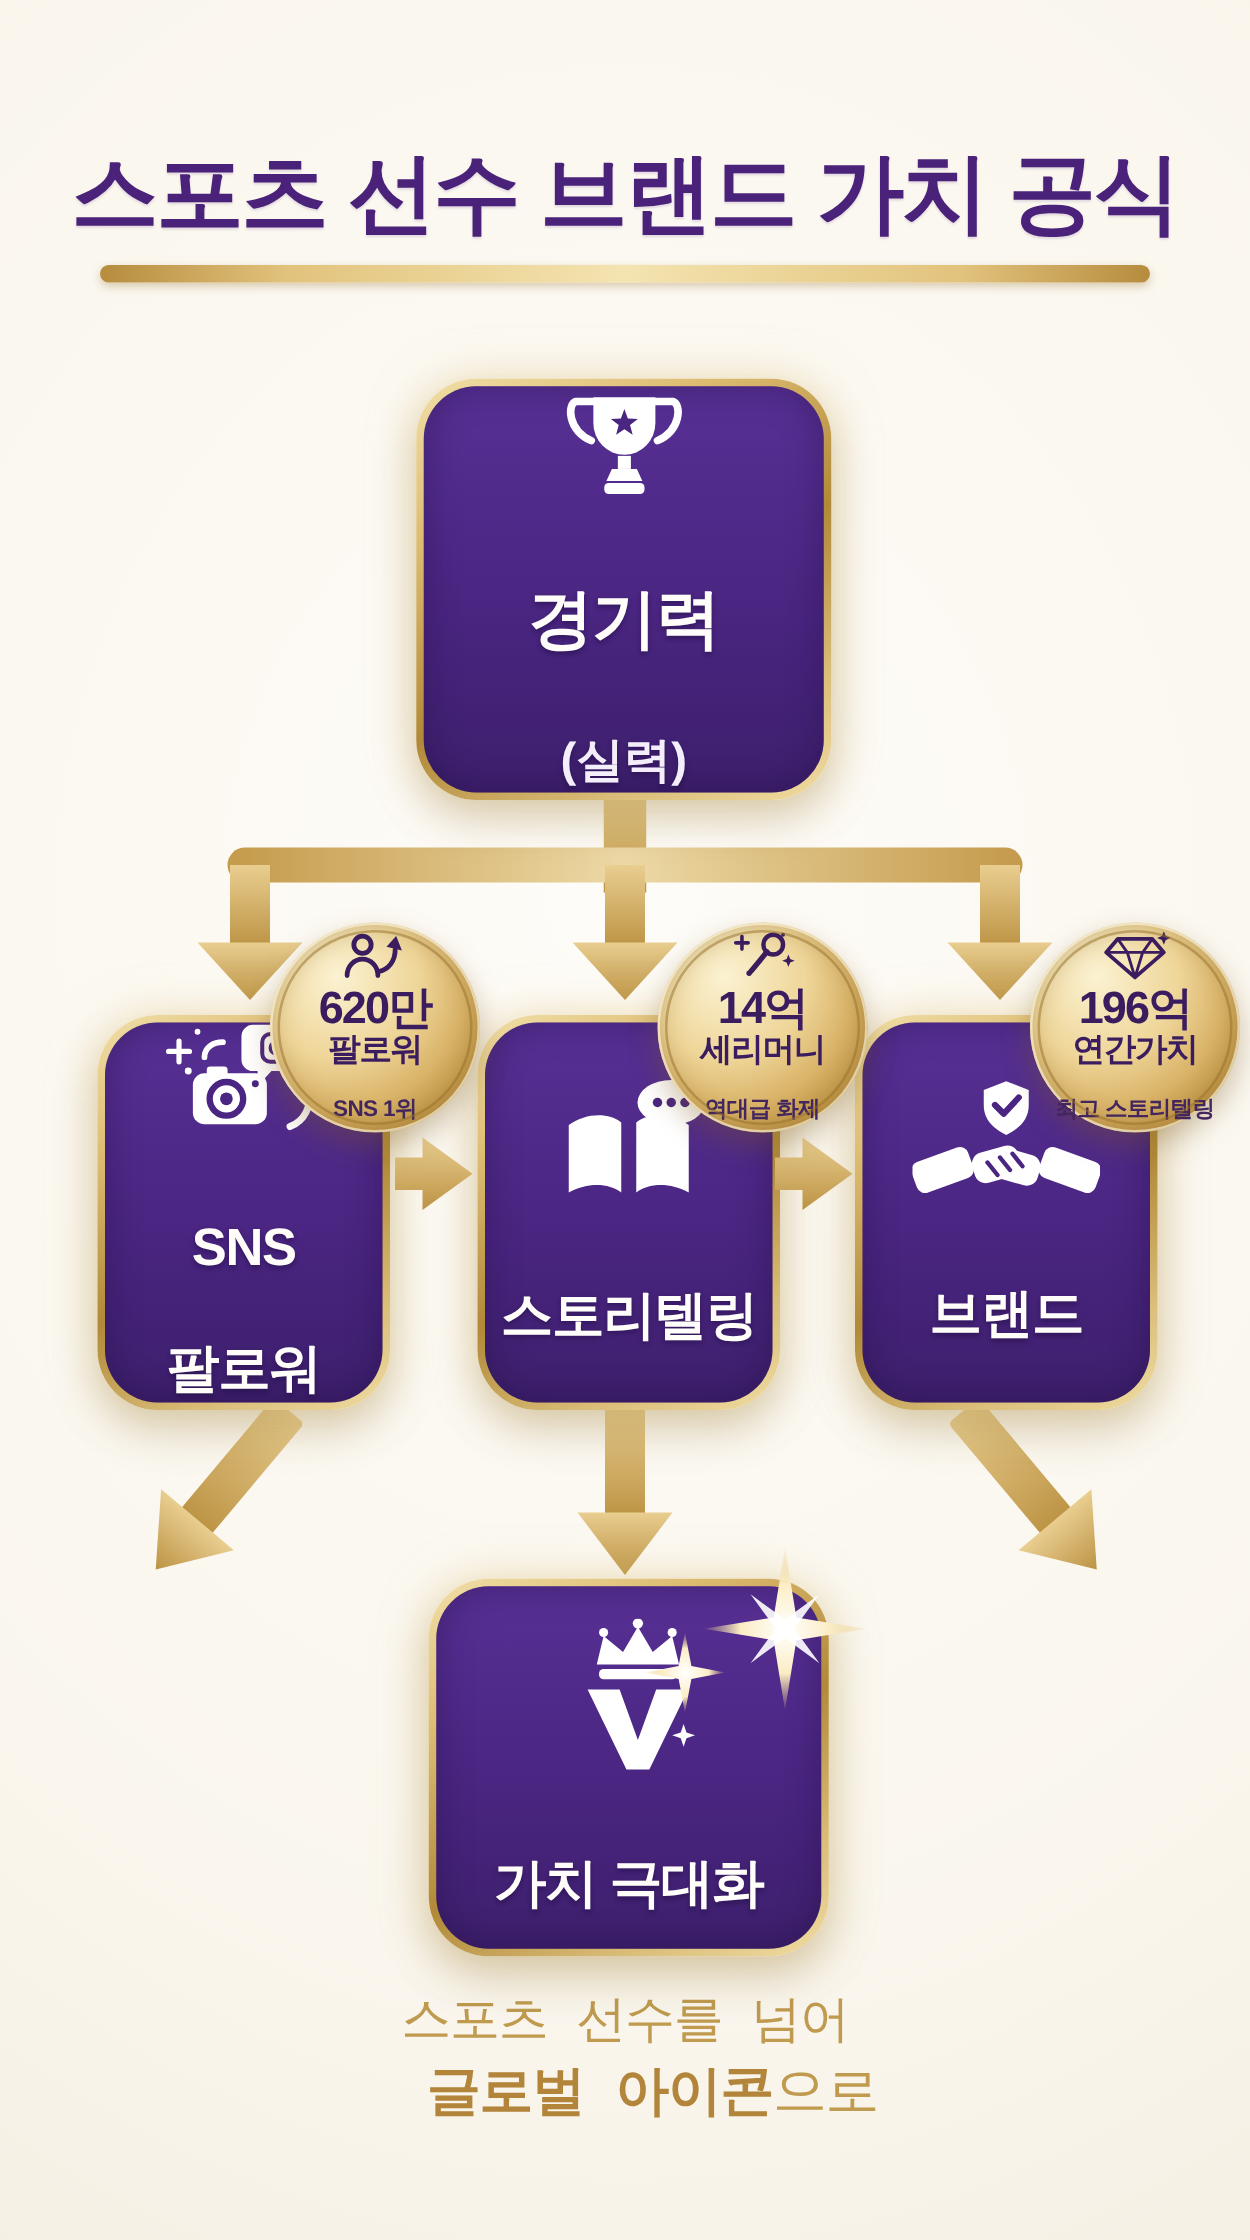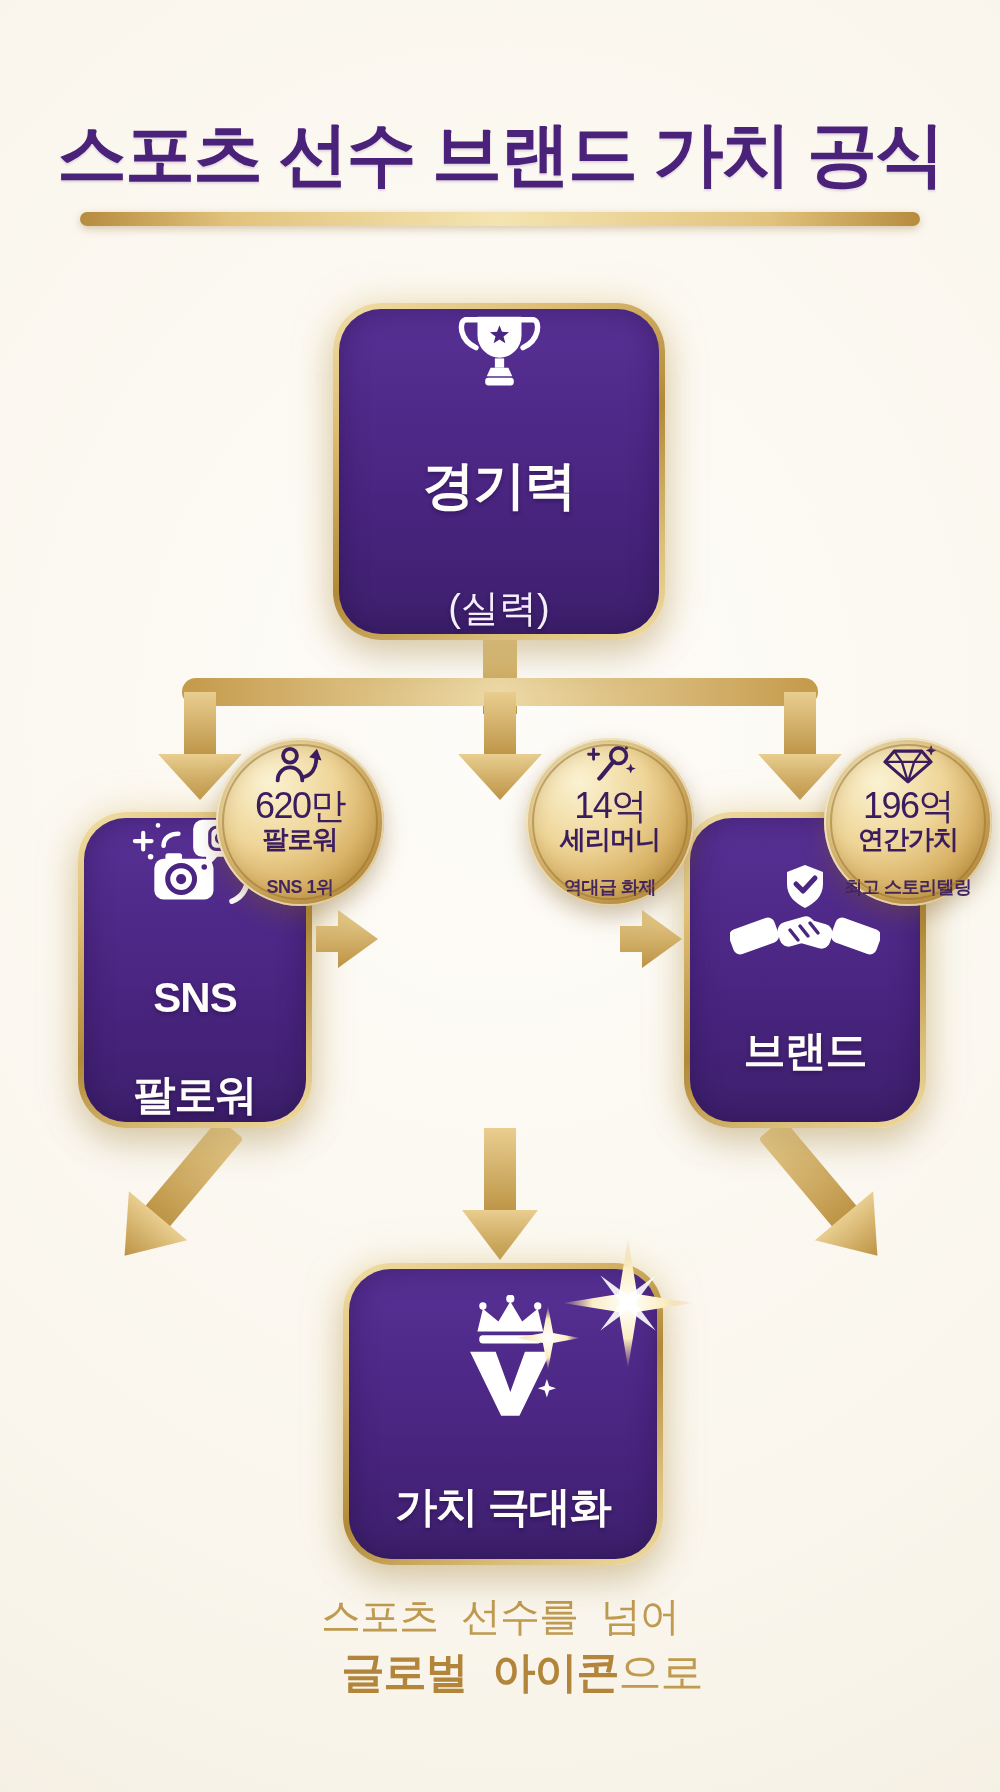--- a/index.html
+++ b/index.html
@@ -30,41 +30,41 @@
     width:100%; height:100%; border-radius:42px;
     background:linear-gradient(180deg,#573094 0%,#4A2581 55%,#3D1F6C 100%);
     box-shadow: inset 0 0 28px rgba(28,10,58,.38);
     display:flex; flex-direction:column; align-items:center; justify-content:center;
     text-align:center;
     gap:44px;
   }
   .node-label { font-size:42px; font-weight:800; color:#FFFDF9; line-height:1.26;
     letter-spacing:-1px; text-shadow:0 2px 4px rgba(25,8,55,.45); }
   .node-label.big { font-size:52px; }
-  .node-sublabel { font-size:38px; font-weight:400; color:#F4EEFB; margin-top:20px;
+  .node-sublabel { font-size:38px; font-weight:700; color:#F4EEFB; margin-top:9px;
     text-shadow:0 2px 4px rgba(25,8,55,.4); }
   .node-icon { margin-bottom:14px; }
   #node-performance { left:333px; top:303px; width:332px; height:337px; }
   #node-sns         { left:78px;  top:812px; width:234px; height:316px; }
   #node-storytelling{ left:382px; top:812px; width:242px; height:316px; }
   #node-partnership { left:684px; top:812px; width:242px; height:316px; }
   #node-result      { left:343px; top:1263px; width:320px; height:302px; }
   .badge {
     position:absolute; width:168px; height:168px; border-radius:50%; z-index:4;
     background: radial-gradient(circle at 32% 26%, #FBF2D2 0%, #EFD699 38%, #D9B368 62%, #B78B3B 85%, #9C7227 100%);
     box-shadow: 0 10px 22px rgba(120,85,25,.35), inset 0 0 0 2px rgba(255,250,230,.6), inset 0 0 22px rgba(125,90,30,.4);
     display:flex; flex-direction:column; align-items:center; justify-content:center; text-align:center;
   }
   .badge::before { content:""; position:absolute; inset:6px; border-radius:50%;
     border:2px solid rgba(150,112,40,.5); }
   #badge-followers   { left:216px; top:738px; }
   #badge-ceremony    { left:526px; top:738px; }
   #badge-partnership { left:824px; top:738px; }
   .b-icon { height:40px; margin-bottom:2px; }
-  .b-value { font-size:36px; font-weight:400; color:#3A1C5F; line-height:1.05; letter-spacing:-1.5px; }
+  .b-value { font-size:36px; font-weight:700; color:#3A1C5F; line-height:1.05; letter-spacing:-1.5px; }
   .b-label { font-size:26px; font-weight:800; color:#3A1C5F; line-height:1.15; letter-spacing:-1px; }
   .b-sub   { font-size:18px; font-weight:600; color:#43265E; margin-top:20px; letter-spacing:-0.5px; }
   .starburst { position:absolute; z-index:5; }
   #starburst-big   { left:563px; top:1238px; width:130px; height:130px; }
   #starburst-small { left:516px; top:1306px; width:64px;  height:64px; }
   .caption { position:absolute; top:1596px; left:0; width:100%; text-align:center;
     color:#BF9A4F; letter-spacing:-1px;font-family:Liberation Mono, monospace; }
   .caption-line1 { font-size:40px; font-weight:500; line-height:1.2; }
   .caption-line2 { font-size:43px; font-weight:500; line-height:1.2; margin-top:6px;padding-left:44px; }
   .caption-line2 .bold { font-weight:800; color:#B2853B; }
@@ -151,20 +151,34 @@
         <circle cx="55" cy="66" r="5.5" fill="#4A2581"></circle>
         <circle cx="80" cy="53" r="3" fill="#4A2581"></circle>
         <path d="M110,90 C123,85 129,72 126,58" fill="none" stroke="#fff" stroke-width="6" stroke-linecap="round"></path>
         <polygon points="116,58 126,42 136,60" fill="#fff"></polygon>
       </svg>
       <div class="node-label">SNS</div>
       <div class="node-label">팔로워</div>
     </div>
   </div>
 
+  <div class="gold-frame" id="node-storytelling">
+    <div class="purple-inner">
+      <svg class="node-icon" width="140" height="106" viewBox="0 0 140 106">
+        <path d="M22,38 C36,28 54,28 64,36 L64,92 C54,84 36,84 22,92 Z" fill="#fff"></path>
+        <path d="M118,38 C104,28 86,28 76,36 L76,92 C86,84 104,84 118,92 Z" fill="#fff"></path>
+        <ellipse cx="104" cy="20" rx="27" ry="18" fill="#fff"></ellipse>
+        <polygon points="84,32 100,38 78,52" fill="#fff"></polygon>
+        <circle cx="93" cy="20" r="3.8" fill="#4A2581"></circle>
+        <circle cx="104" cy="20" r="3.8" fill="#4A2581"></circle>
+        <circle cx="115" cy="20" r="3.8" fill="#4A2581"></circle>
+      </svg>
+      <div class="node-label">스토리텔링</div>
+    </div>
+  </div>
 
   <div class="gold-frame" id="node-partnership">
     <div class="purple-inner">
       <svg class="node-icon" width="150" height="104" viewBox="0 0 150 104">
         <path d="M75,2 L93,9 V21 C93,33 85,40 75,45 C65,40 57,33 57,21 V9 Z" fill="#fff"></path>
         <path d="M66,21 L73,28 L85,15" fill="none" stroke="#4A2581" stroke-width="5" stroke-linecap="round" stroke-linejoin="round"></path>
         <rect x="0" y="60" width="48" height="26" rx="7" fill="#fff" transform="rotate(-20 24 73)"></rect>
         <rect x="102" y="60" width="48" height="26" rx="7" fill="#fff" transform="rotate(20 126 73)"></rect>
         <rect x="48" y="56" width="38" height="25" rx="9" fill="#fff" transform="rotate(-16 67 68)"></rect>
         <rect x="64" y="58" width="38" height="25" rx="9" fill="#fff" transform="rotate(16 83 70)"></rect>

